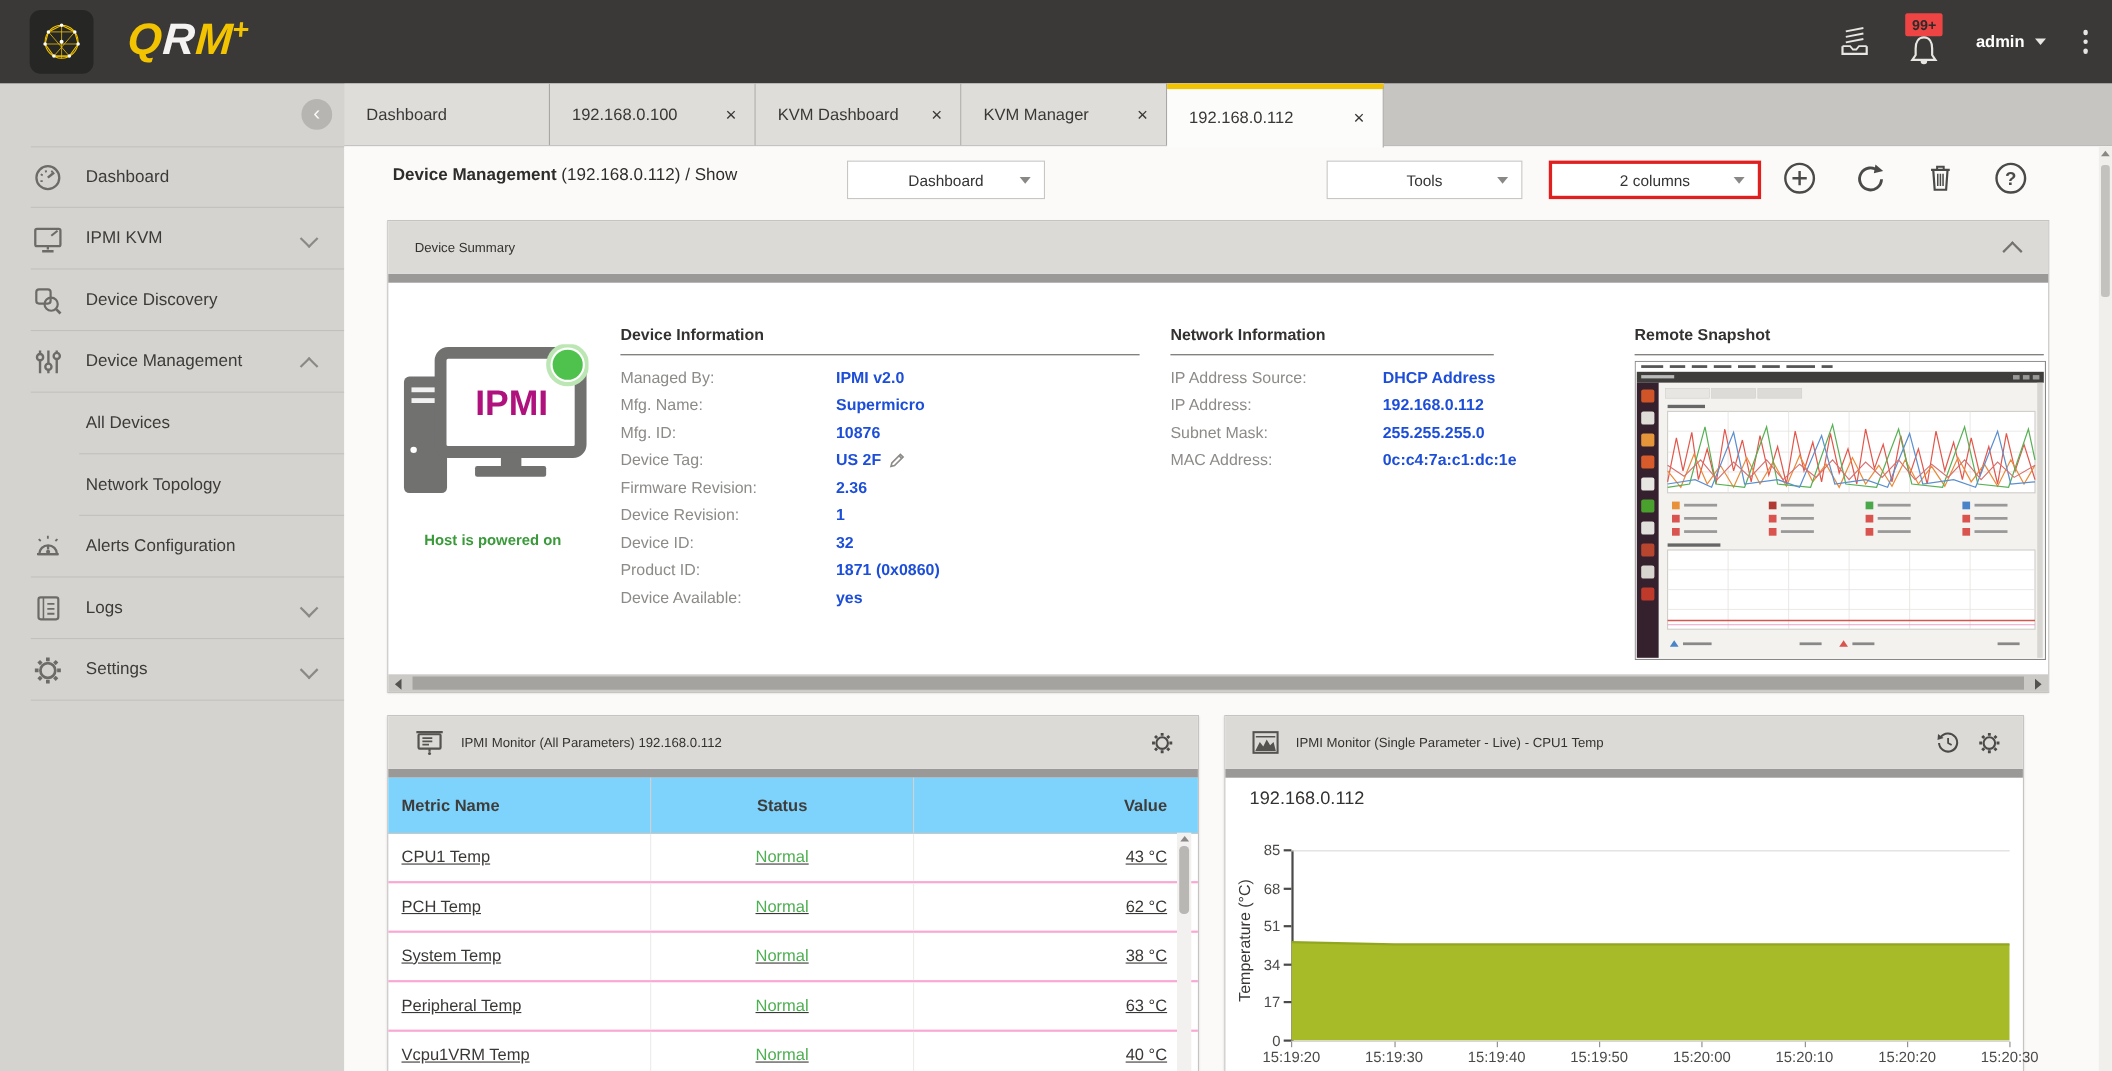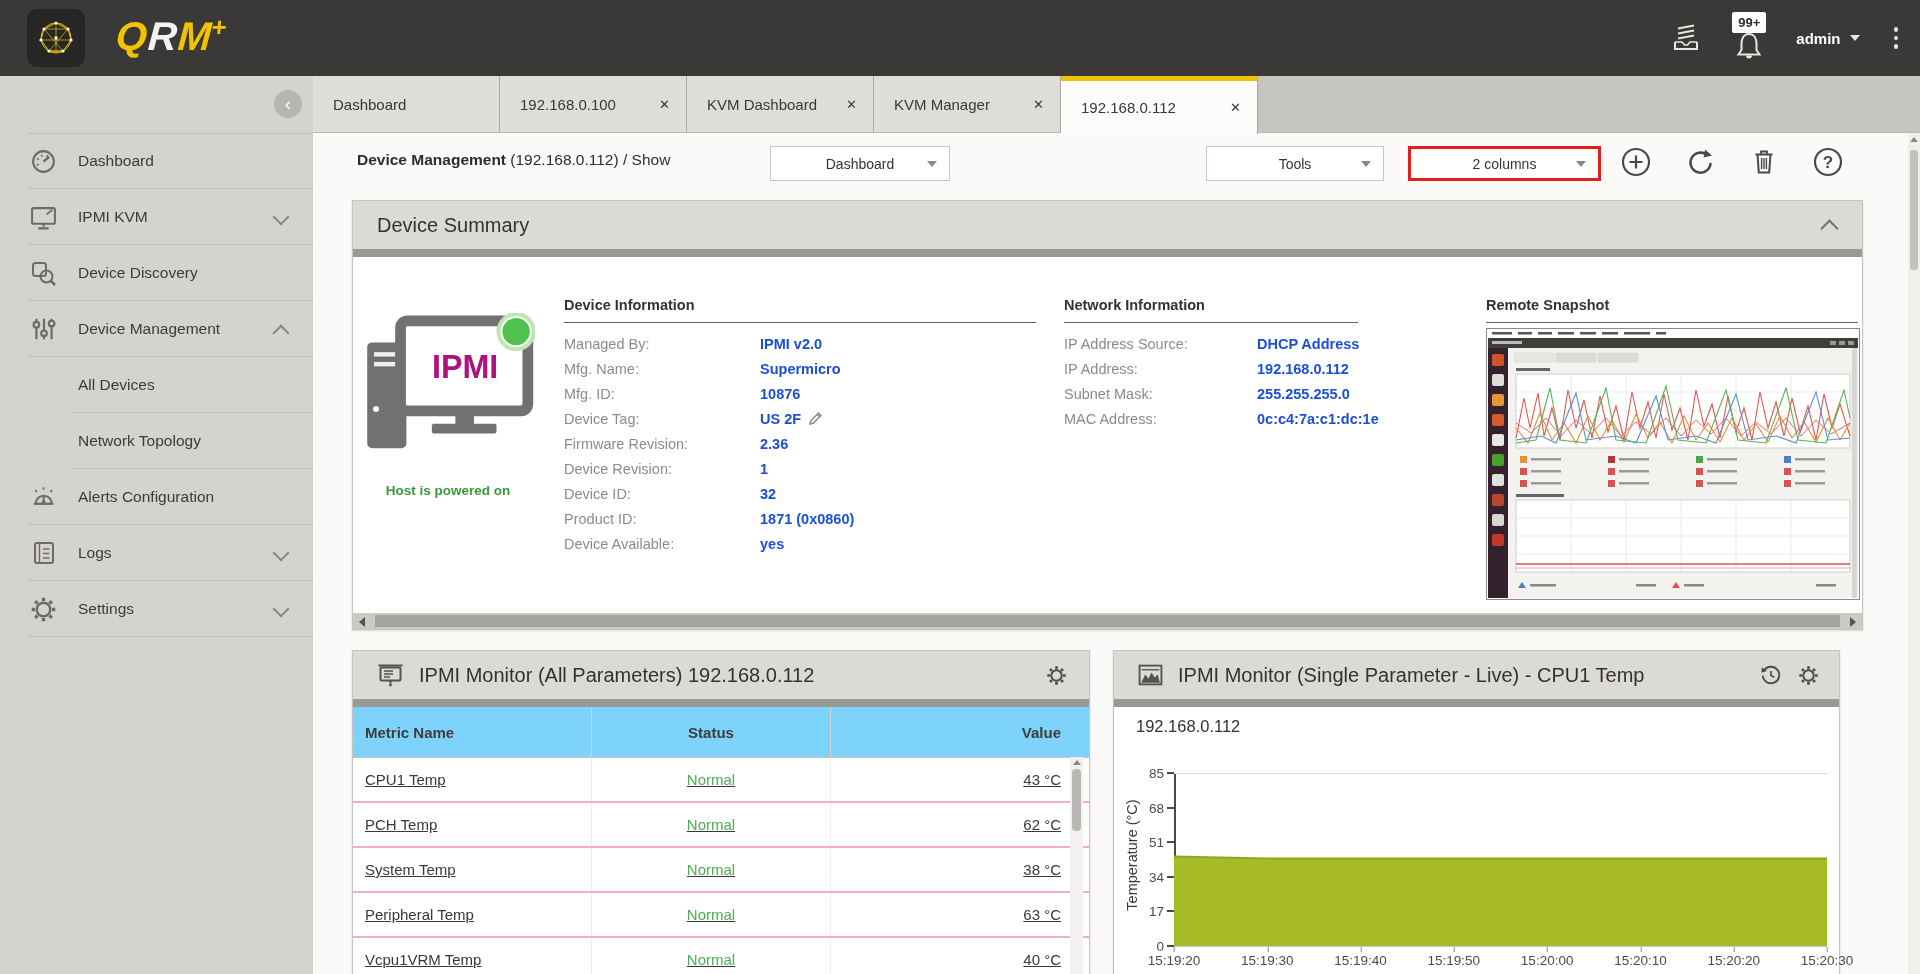--- a/index.html
+++ b/index.html
@@ -10,21 +10,21 @@
   .topbar{position:absolute;left:0;top:0;width:100%;height:76px;background:#3a3937;}
   .logo-mark{position:absolute;left:27px;top:9px;width:58px;height:58px;border-radius:10px;
     background:#262624;display:flex;align-items:center;justify-content:center;}
   .logo-word{position:absolute;left:116px;top:14px;font-size:40px;font-weight:800;
     font-style:italic;letter-spacing:1px;transform:skew(-4deg);}
   .logo-word .q,.logo-word .m{color:#f2c300;}
   .logo-word .r{color:#f4f3f1;}
   .logo-word .plus{color:#f2c300;font-size:26px;position:relative;top:-14px;left:-2px;}
   .topbar-right{position:absolute;right:18px;top:0;height:76px;display:flex;align-items:center;gap:30px;}
   .bell-wrap{display:flex;flex-direction:column;align-items:center;margin-top:-6px;cursor:pointer;}
-  .badge{background:#ffffff;color:#2b2b29;font-size:13px;font-weight:bold;line-height:1;
+  .badge{background:#ef4444;color:#2b2b29;font-size:13px;font-weight:bold;line-height:1;
     padding:4px 6px;border-radius:2px;margin-bottom:-2px;}
   .user-menu{display:flex;align-items:center;gap:9px;color:#fff;font-size:15px;font-weight:bold;cursor:pointer;}
   .caret-down-w{width:0;height:0;border-left:5px solid transparent;border-right:5px solid transparent;
     border-top:6px solid #e8e6e2;}
   .kebab{display:flex;flex-direction:column;gap:4px;cursor:pointer;padding:4px;}
   .kebab i{width:4.5px;height:4.5px;border-radius:50%;background:#e8e6e2;}
 
   
   .sidebar{position:absolute;left:0;top:76px;width:313px;bottom:0;background:#d5d3d0;}
   .collapse-btn{position:absolute;left:274px;top:14px;width:28px;height:28px;border:none;border-radius:50%;
@@ -64,21 +64,21 @@
   .view-select{left:457px;width:180px;}
   .tools-select{left:893px;width:178px;}
   .cols-select{left:1095px;width:193px;border:3px solid #e11f1f;}
   .tb-icons{position:absolute;left:1306px;top:12px;display:flex;gap:30px;}
   .tb-icons .icon-btn{width:34px;height:34px;display:flex;align-items:center;justify-content:center;cursor:pointer;}
 
   
   .panel{position:absolute;background:#fff;border:1px solid #c6c4c1;box-sizing:border-box;
     box-shadow:0 1px 2px rgba(0,0,0,.14);}
   .panel-header{height:48px;background:#dcdad7;display:flex;align-items:center;padding:0 24px;
-    font-size:20px;color:#343230;position:relative;}
+    font-size:12px;color:#343230;position:relative;}
   .panel-header .ph-icon{margin-right:15px;display:flex;align-items:center;}
   .panel-band{height:8px;background:#9b9997;}
 
   
   .summary{left:39px;top:67px;width:1511px;height:430px;}
   .collapse-chev{position:absolute;right:26px;top:21px;width:11px;height:11px;
     border-left:2px solid #757371;border-bottom:2px solid #757371;transform:rotate(135deg);cursor:pointer;}
   .device-graphic{position:absolute;left:10px;top:112px;}
   .host-status{position:absolute;left:4px;top:282px;width:182px;text-align:center;
     font-size:13.5px;font-weight:bold;color:#3a9a3a;}

